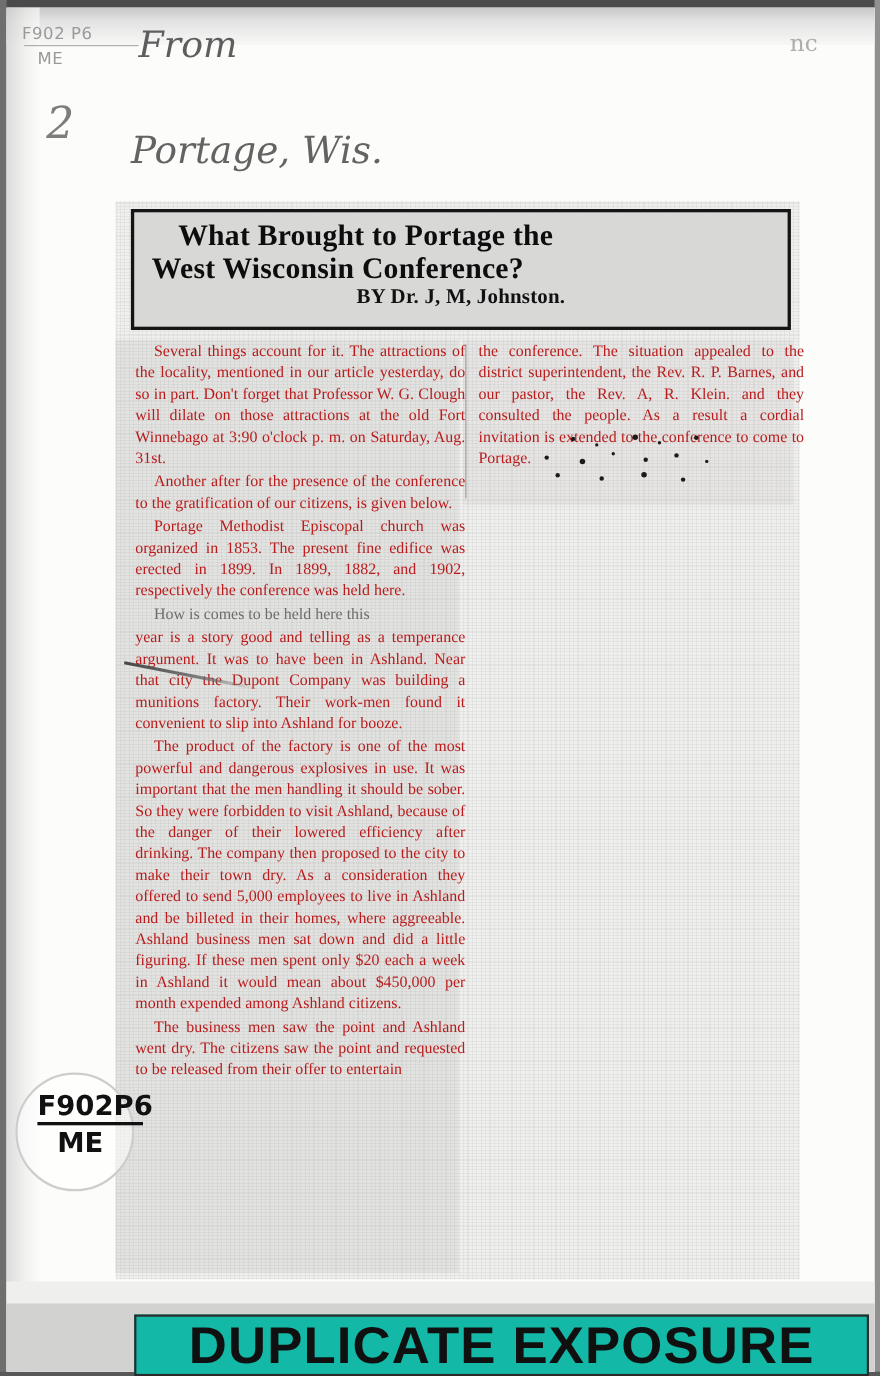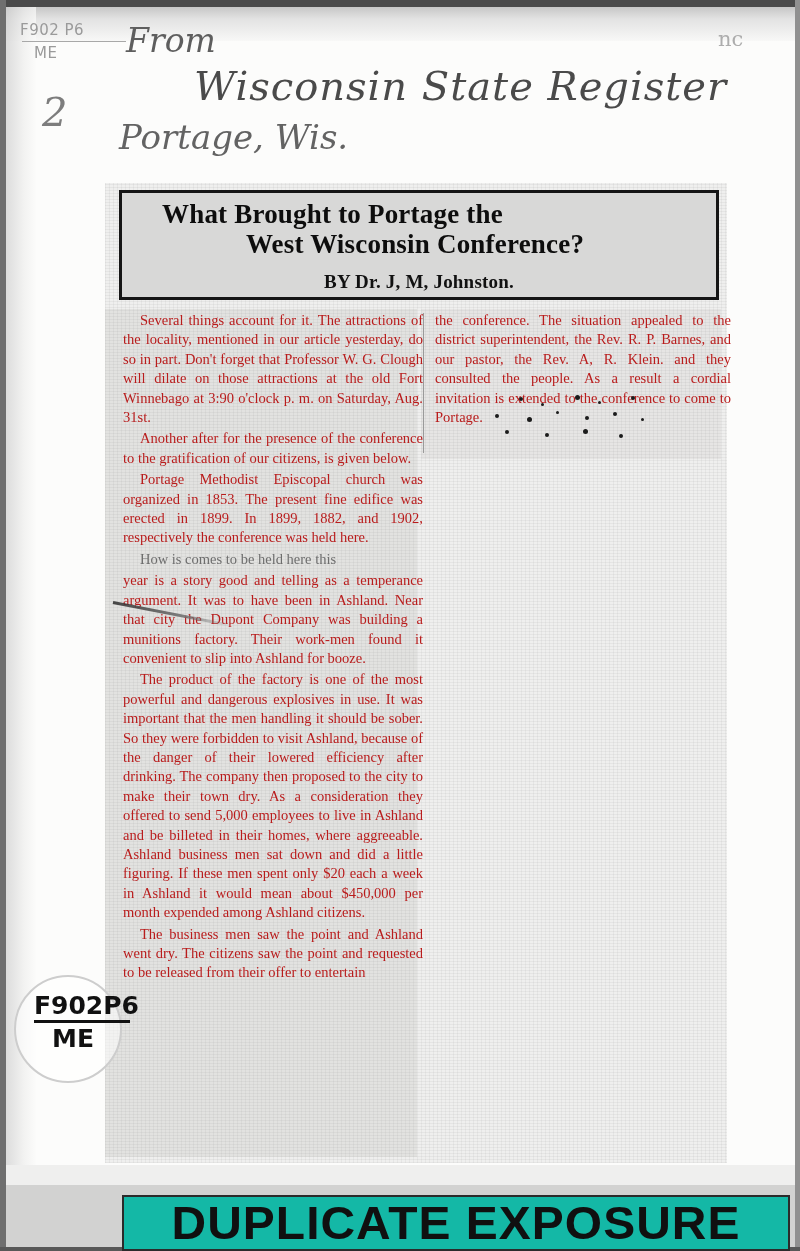--- a/index.html
+++ b/index.html
@@ -74,24 +74,24 @@
   #headline-box{
     position:absolute;left:14px;top:7px;width:600px;height:110px;
     border:3px solid #151515;background:#d8d8d7;box-sizing:border-box;
   }
   #headline-inner{position:absolute;inset:0;padding:6px 16px 0 16px;}
   .head-line{
     font-family:"Liberation Serif",serif;font-weight:bold;color:#0d0d0d;
     font-size:27px;line-height:30px;letter-spacing:.2px;
   }
   #head-line-1{text-align:left;padding-left:24px;}
-  #head-line-2{text-align:center;padding-right:8px;}
+  #head-line-2{text-align:left;padding-right:8px;}
   #head-byline{
     text-align:center;font-family:"Liberation Serif",serif;font-weight:bold;
-    font-size:19px;color:#111;margin-top:12px;letter-spacing:.2px;
+    font-size:19px;color:#111;margin-top:0;letter-spacing:.2px;
   }
 
   
   #columns{position:absolute;left:10px;top:128px;width:604px;}
   .col{position:absolute;top:0;}
   #col-left{left:8px;width:300px;}
   #col-right{left:320px;width:296px;}
 
   #col-rule{
     position:absolute;left:318px;top:130px;width:1px;height:140px;background:#9a9a9a;
@@ -174,21 +174,20 @@
     <div id="left-haze"></div>
 
     <div id="catalog-top">
       <div>F902 P6</div>
       <div class="rule"></div>
       <div class="me">ME</div>
     </div>
 
     <div class="hand" id="hand-num">2</div>
     <div class="hand" id="hand-from">From</div>
-    <div class="hand" id="hand-paper">Wisconsin State Register</div>
     <div class="hand" id="hand-city">Portage, Wis.</div>
     <div class="hand" id="hand-nc">nc</div>
 
     <div id="clipping">
       <div id="left-shade"></div>
       <div id="right-shade"></div>
       <div id="clip-grain"></div>
 
       <div id="headline-box">
         <div id="headline-inner">

